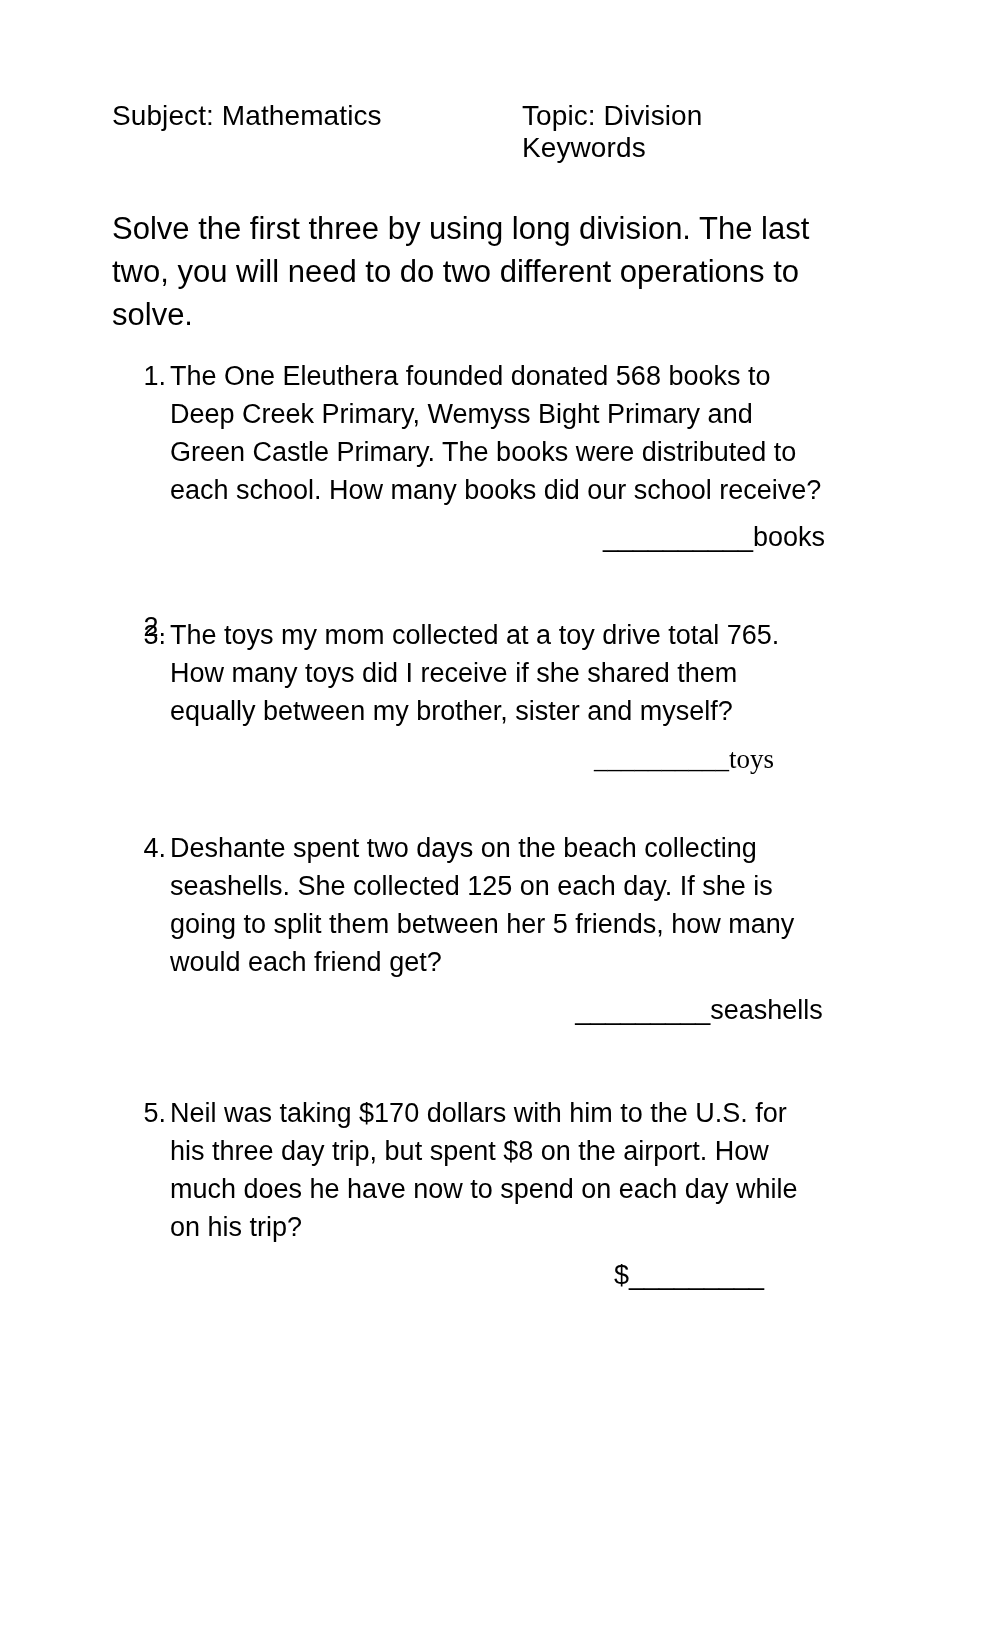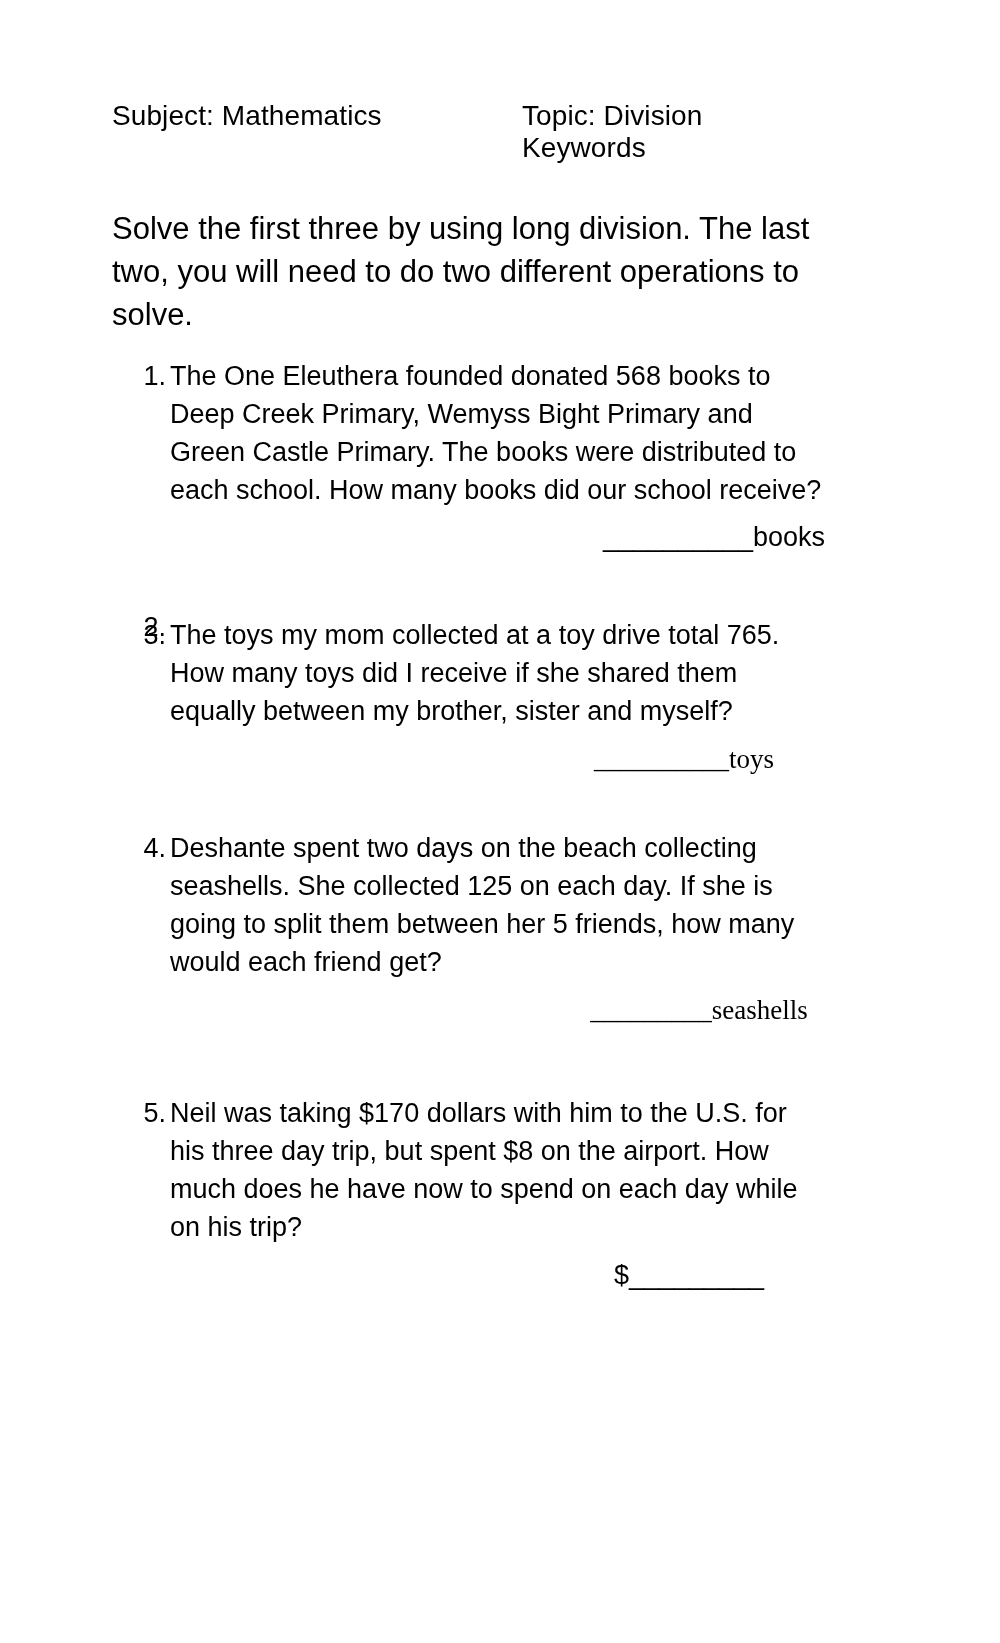--- a/index.html
+++ b/index.html
@@ -68,21 +68,21 @@
   .answer-line {
     font-size: 27px;
     margin-top: 10px;
     margin-bottom: 26px;
     white-space: pre;
     text-align: center;
   }
   .ans-books { padding-left: 430px; }
   .ans-slices { padding-left: 430px; }
   .ans-toys { padding-left: 370px; font-family: Liberation Serif, serif; }
-  .ans-seashells { padding-left: 400px; font-family: Liberation Serif, serif; }
+  .ans-seashells { padding-left: 400px; }
   .ans-dollars { padding-left: 380px; }
 
   .gap-lg { height: 40px; }
   .gap-md { height: 26px; }
   .underscores { letter-spacing: 0px; }
 </style>
 </head>
 <body>
 
 <div class="page">

